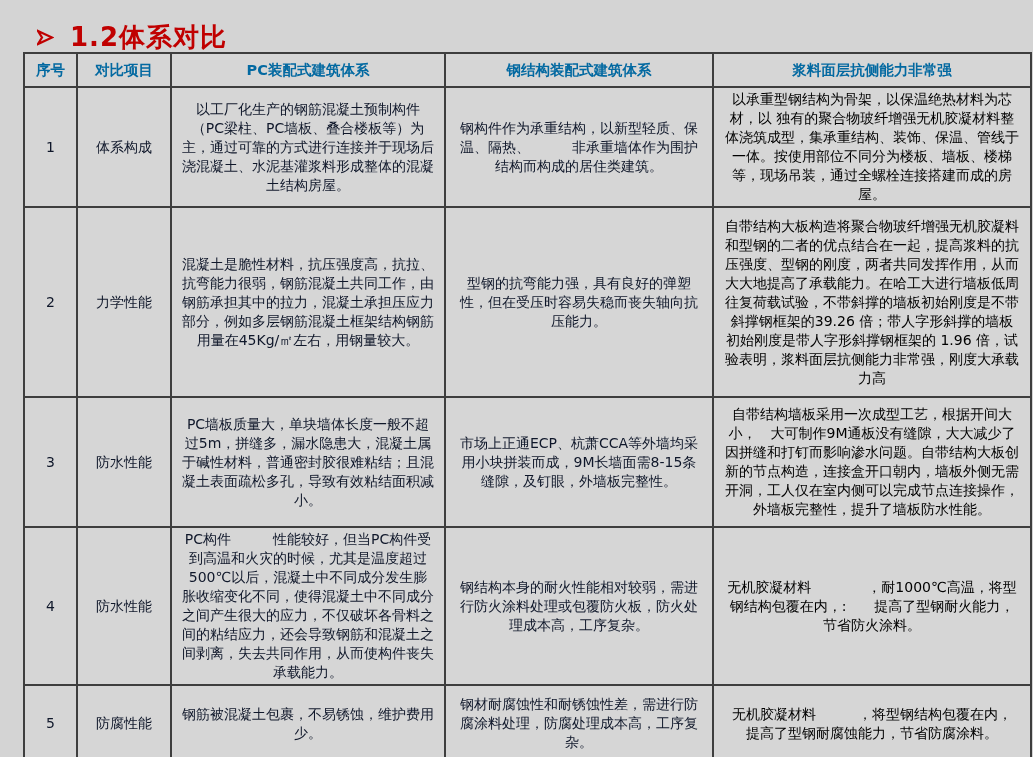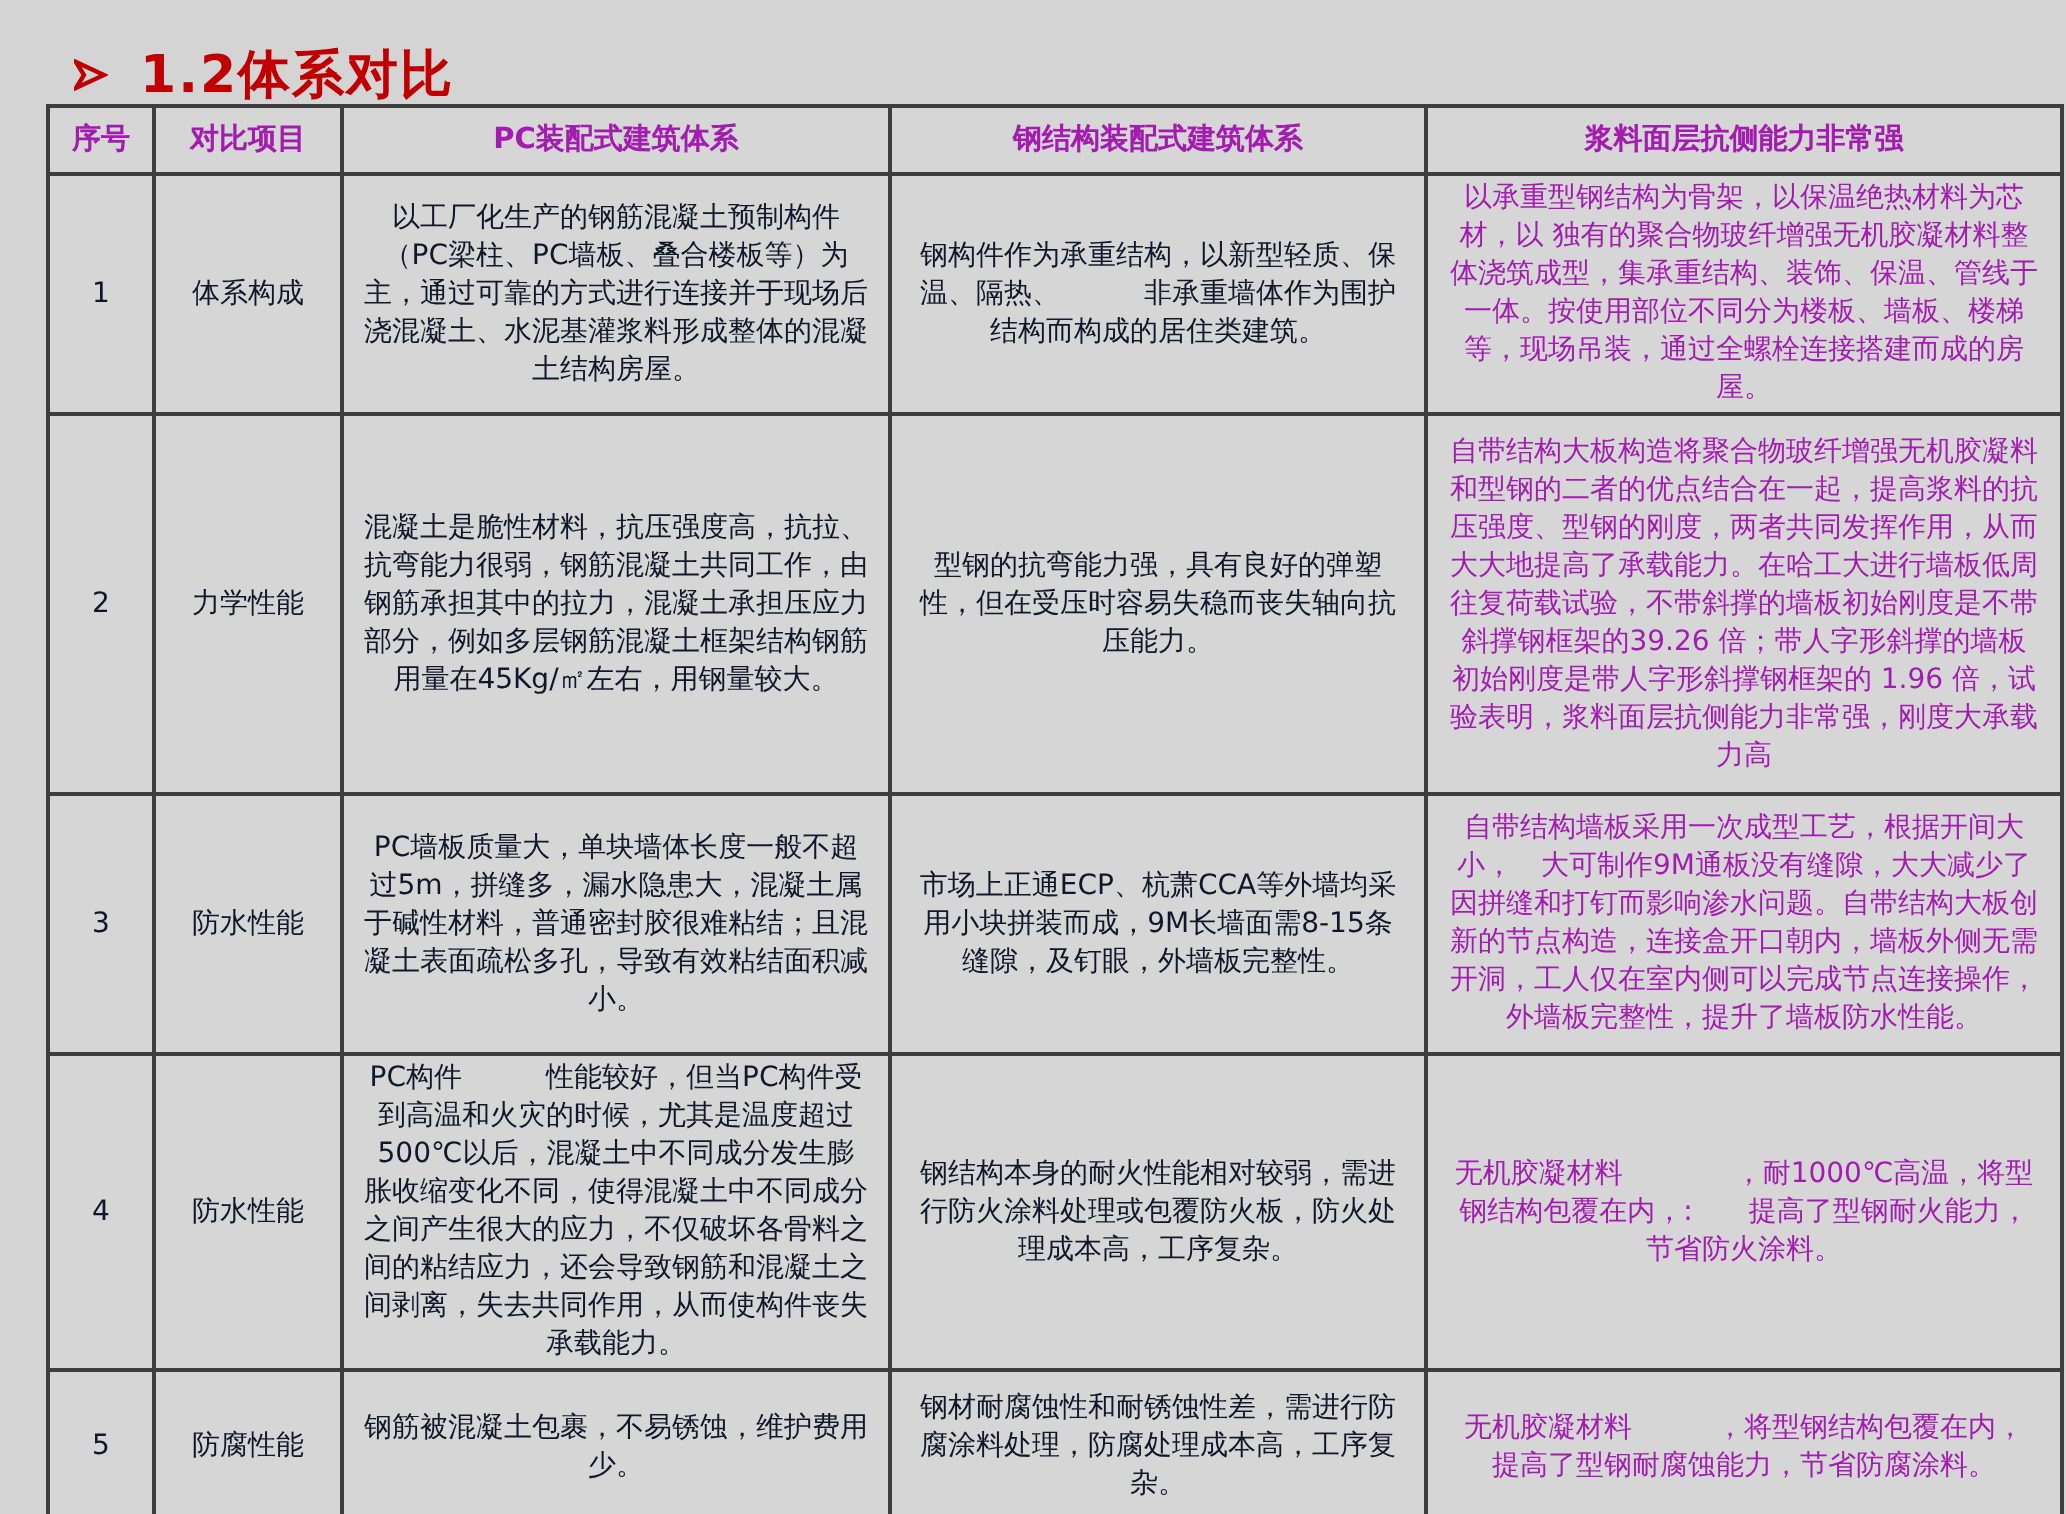--- a/index.html
+++ b/index.html
@@ -26,35 +26,35 @@
   }
   .cmp th,.cmp td{
     border:2px solid #3e3e3e;
     text-align:center;vertical-align:middle;
     padding:2px 8px;
     color:#0f172a;
     font-size:14px;line-height:19px;
     word-break:break-word;
   }
   .cmp th{
-    font-weight:bold;color:#a21caf;font-size:14.5px;
+    font-weight:bold;color:#0369a1;font-size:14.5px;
     padding:2px 4px;
   }
   .cmp col.c-no{width:53px;}
   .cmp col.c-item{width:94px;}
   .cmp col.c-pc{width:274px;}
   .cmp col.c-steel{width:268px;}
   .cmp col.c-own{width:318px;}
   tr.hrow{height:34px;}
   tr.r1{height:119px;}
   tr.r2{height:190px;}
   tr.r3{height:130px;}
   tr.r4{height:153px;}
   tr.r5{height:77px;}
-  td.own{color:#a21caf;}
+  td.own{color:#000000;}
   td.pc,td.steel,td.own{padding:2px 10px;}
 </style>
 </head>
 <body>
 
 <div class="title-row">
   <span class="bullet">
     <svg width="17" height="17" viewBox="0 0 17 17">
       <polygon points="1,2 15,8.5 1,15 5,8.5" fill="none" stroke="#c00000" stroke-width="2.2" stroke-linejoin="miter"></polygon>
     </svg>

